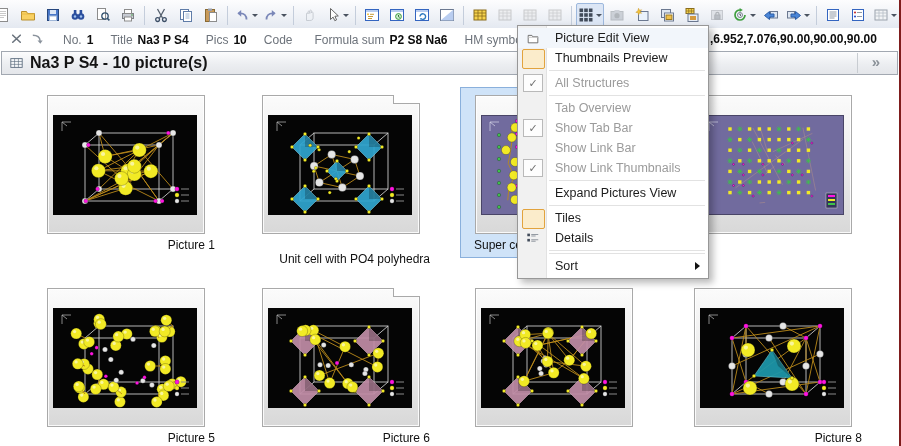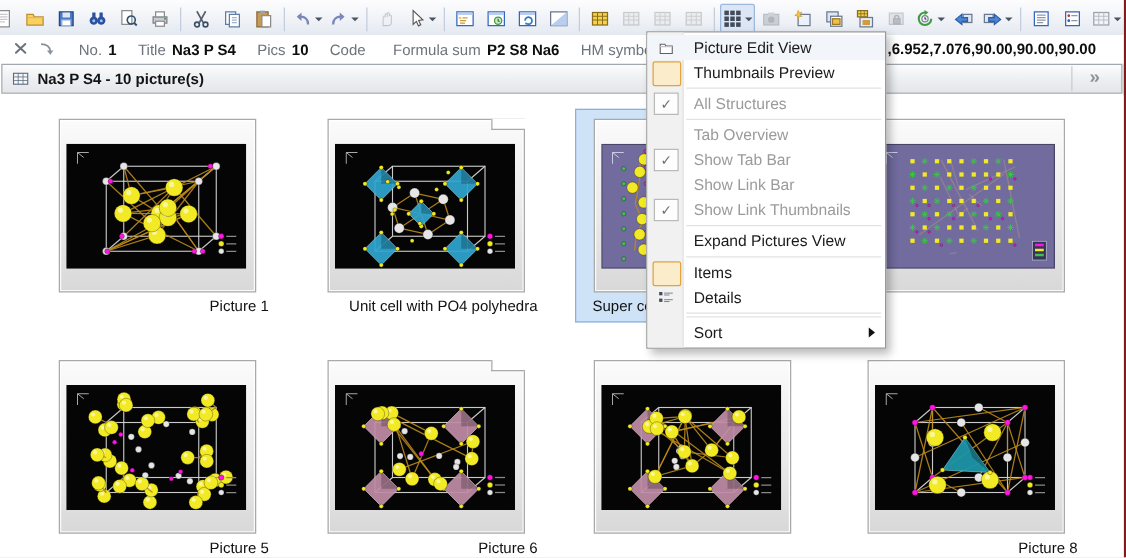--- a/index.html
+++ b/index.html
@@ -22,21 +22,21 @@
   .rb-btn{width:19px;height:18px;display:flex;align-items:center;justify-content:center;margin-right:2px}
   .rb-fields{display:flex;align-items:center;gap:17px;margin-left:14px}
   .rb-field{display:flex;gap:5px;white-space:nowrap}
   .fl{color:#6d737b}
   .fv{color:#0d0d0d;font-weight:bold}
   .cellvals{position:absolute;left:710px;top:4px;color:#0d0d0d;font-weight:bold;white-space:nowrap}
   
   .tabbar{position:absolute;left:1px;top:51px;right:1px;height:24px;display:flex;align-items:center;
           background:linear-gradient(180deg,#fcfcfd,#eceef1 55%,#e4e6ea);border:1px solid #a2a8b1;padding:0 7px;box-sizing:border-box}
   .tab-ico{display:flex;margin-right:6px}
-  .tab-title{font-size:12px;font-weight:bold;color:#141414}
+  .tab-title{font-size:16px;font-weight:bold;color:#141414}
   .tab-overflow{margin-left:auto;font-size:15px;font-weight:bold;color:#8b9299;border-left:1px solid #c8ccd1;
                 padding:0 10px 2px 14px;line-height:18px}
   
   .content{position:absolute;left:0;top:76px;right:0;bottom:0;background:#fff}
   .selection{position:absolute;left:460px;top:11px;width:180px;height:169px;background:#cfe3f8;border:1px solid #8ab0dc}
   .frame{position:absolute;width:156px;height:137px;background:linear-gradient(180deg,#fbfbfb,#eaeaea 55%,#d8d8d8);
          border:1px solid #a9a9a9;box-shadow:inset 0 0 0 1px rgba(255,255,255,.85)}
   .frame svg.shot{position:absolute;left:5px;top:19px}
   .fold{position:absolute;right:-1px;top:-1px;width:26px;height:8px;background:#fff;
         border-left:1px solid #a9a9a9;border-bottom:1px solid #a9a9a9}
@@ -577,21 +577,21 @@
           <circle cx="45.71796240191907" cy="56.22838713042438" r="1.6" fill="#f2ea25" stroke="rgba(0,0,0,.45)" stroke-width="0.5"></circle>
           <circle cx="124" cy="74" r="2.2" fill="#ff14e0" stroke="rgba(0,0,0,.45)" stroke-width="0.5"></circle>
           <line x1="128" y1="74" x2="136" y2="74" stroke="#8a8a8a" stroke-width="1"></line>
           <circle cx="124" cy="80" r="2.2" fill="#f2ea25" stroke="rgba(0,0,0,.45)" stroke-width="0.5"></circle>
           <line x1="128" y1="80" x2="136" y2="80" stroke="#8a8a8a" stroke-width="1"></line>
           <circle cx="124" cy="86" r="2.2" fill="#e6e6e6" stroke="rgba(0,0,0,.45)" stroke-width="0.5"></circle>
           <line x1="128" y1="86" x2="136" y2="86" stroke="#8a8a8a" stroke-width="1"></line>
         </svg>
         <div class="fold"></div>
       </div>
-      <span class="tile-label tl-c" style="left: 250px; top: 162px;">Unit cell with PO4 polyhedra</span>
+      <span class="tile-label tl-c" style="left: 250px; top: 176px;">Unit cell with PO4 polyhedra</span>
       <div class="frame" style="left: 475px; top: 19px;">
         <svg viewBox="0 0 144 100" width="144" height="100" class="shot">
           <rect x="0" y="0" width="144" height="100" fill="#716b9e"></rect>
           <path d="M9 7v9M9 7h9M9 7l5 4" stroke="#d8d8ea" fill="none" stroke-width="0.7"></path>
           <line x1="30.609228850342333" y1="12.957982853986323" x2="31.440997190773487" y2="22.06559023912996" stroke="#bb8a1a" stroke-width="1" opacity="0.9"></line>
           <line x1="31.440997190773487" y1="22.06559023912996" x2="29.358340211212635" y2="37.27569346316159" stroke="#bb8a1a" stroke-width="1" opacity="0.9"></line>
           <line x1="29.358340211212635" y1="37.27569346316159" x2="27.192581528797746" y2="48.368515075184405" stroke="#bb8a1a" stroke-width="1" opacity="0.9"></line>
           <line x1="27.192581528797746" y1="48.368515075184405" x2="33.48048142902553" y2="61.850953586399555" stroke="#bb8a1a" stroke-width="1" opacity="0.9"></line>
           <line x1="33.48048142902553" y1="61.850953586399555" x2="27.869171038269997" y2="73.23377244360745" stroke="#bb8a1a" stroke-width="1" opacity="0.9"></line>
           <line x1="27.869171038269997" y1="73.23377244360745" x2="26.72251803148538" y2="85.27754910942167" stroke="#bb8a1a" stroke-width="1" opacity="0.9"></line>
@@ -1156,21 +1156,21 @@
       </div>
       <div class="menu-sep"></div>
       <div class="menu-item">
         <span>Expand Pictures View</span>
       </div>
       <div class="menu-sep"></div>
       <div class="menu-item">
         <span class="mi-icon iconbox">
           <svg viewBox="0 0 16 16" width="14" height="14"></svg>
         </span>
-        <span>Items</span>
+        <span>Tiles</span>
       </div>
       <div class="menu-item">
         <span class="mi-icon">
           <svg viewBox="0 0 16 16" width="14" height="14">
             <g fill="#414b5a">
               <rect x="1.5" y="3" width="3" height="3"></rect>
               <rect x="1.5" y="9" width="3" height="3"></rect>
             </g>
             <path d="M6 4h8M6 5.7h5M6 10h8M6 11.7h5" stroke="#7a828c" stroke-width=".9"></path>
           </svg>

